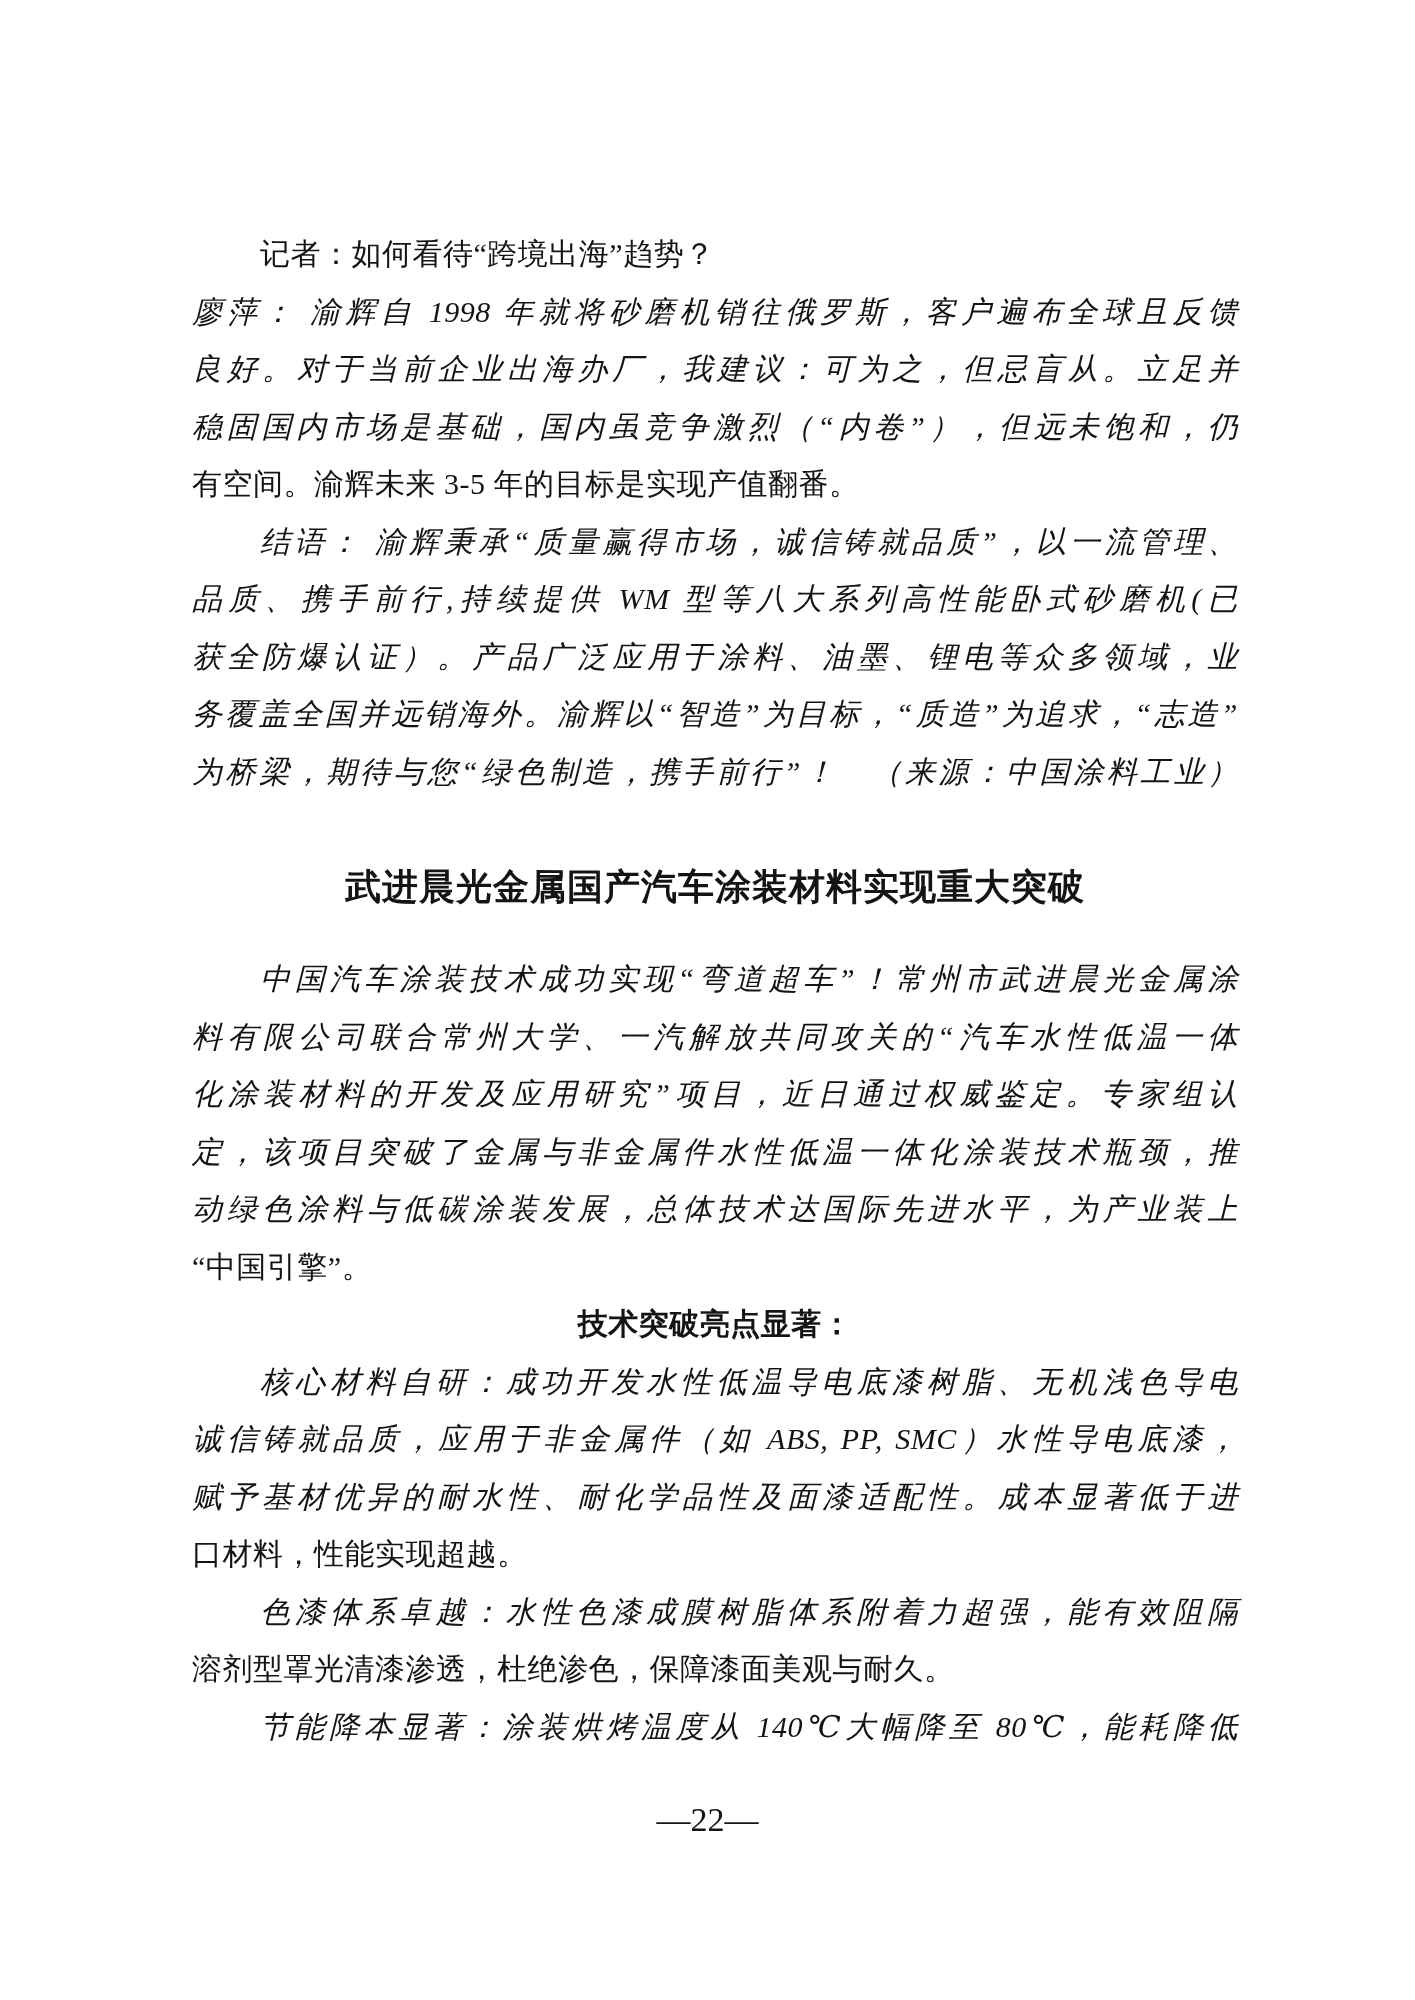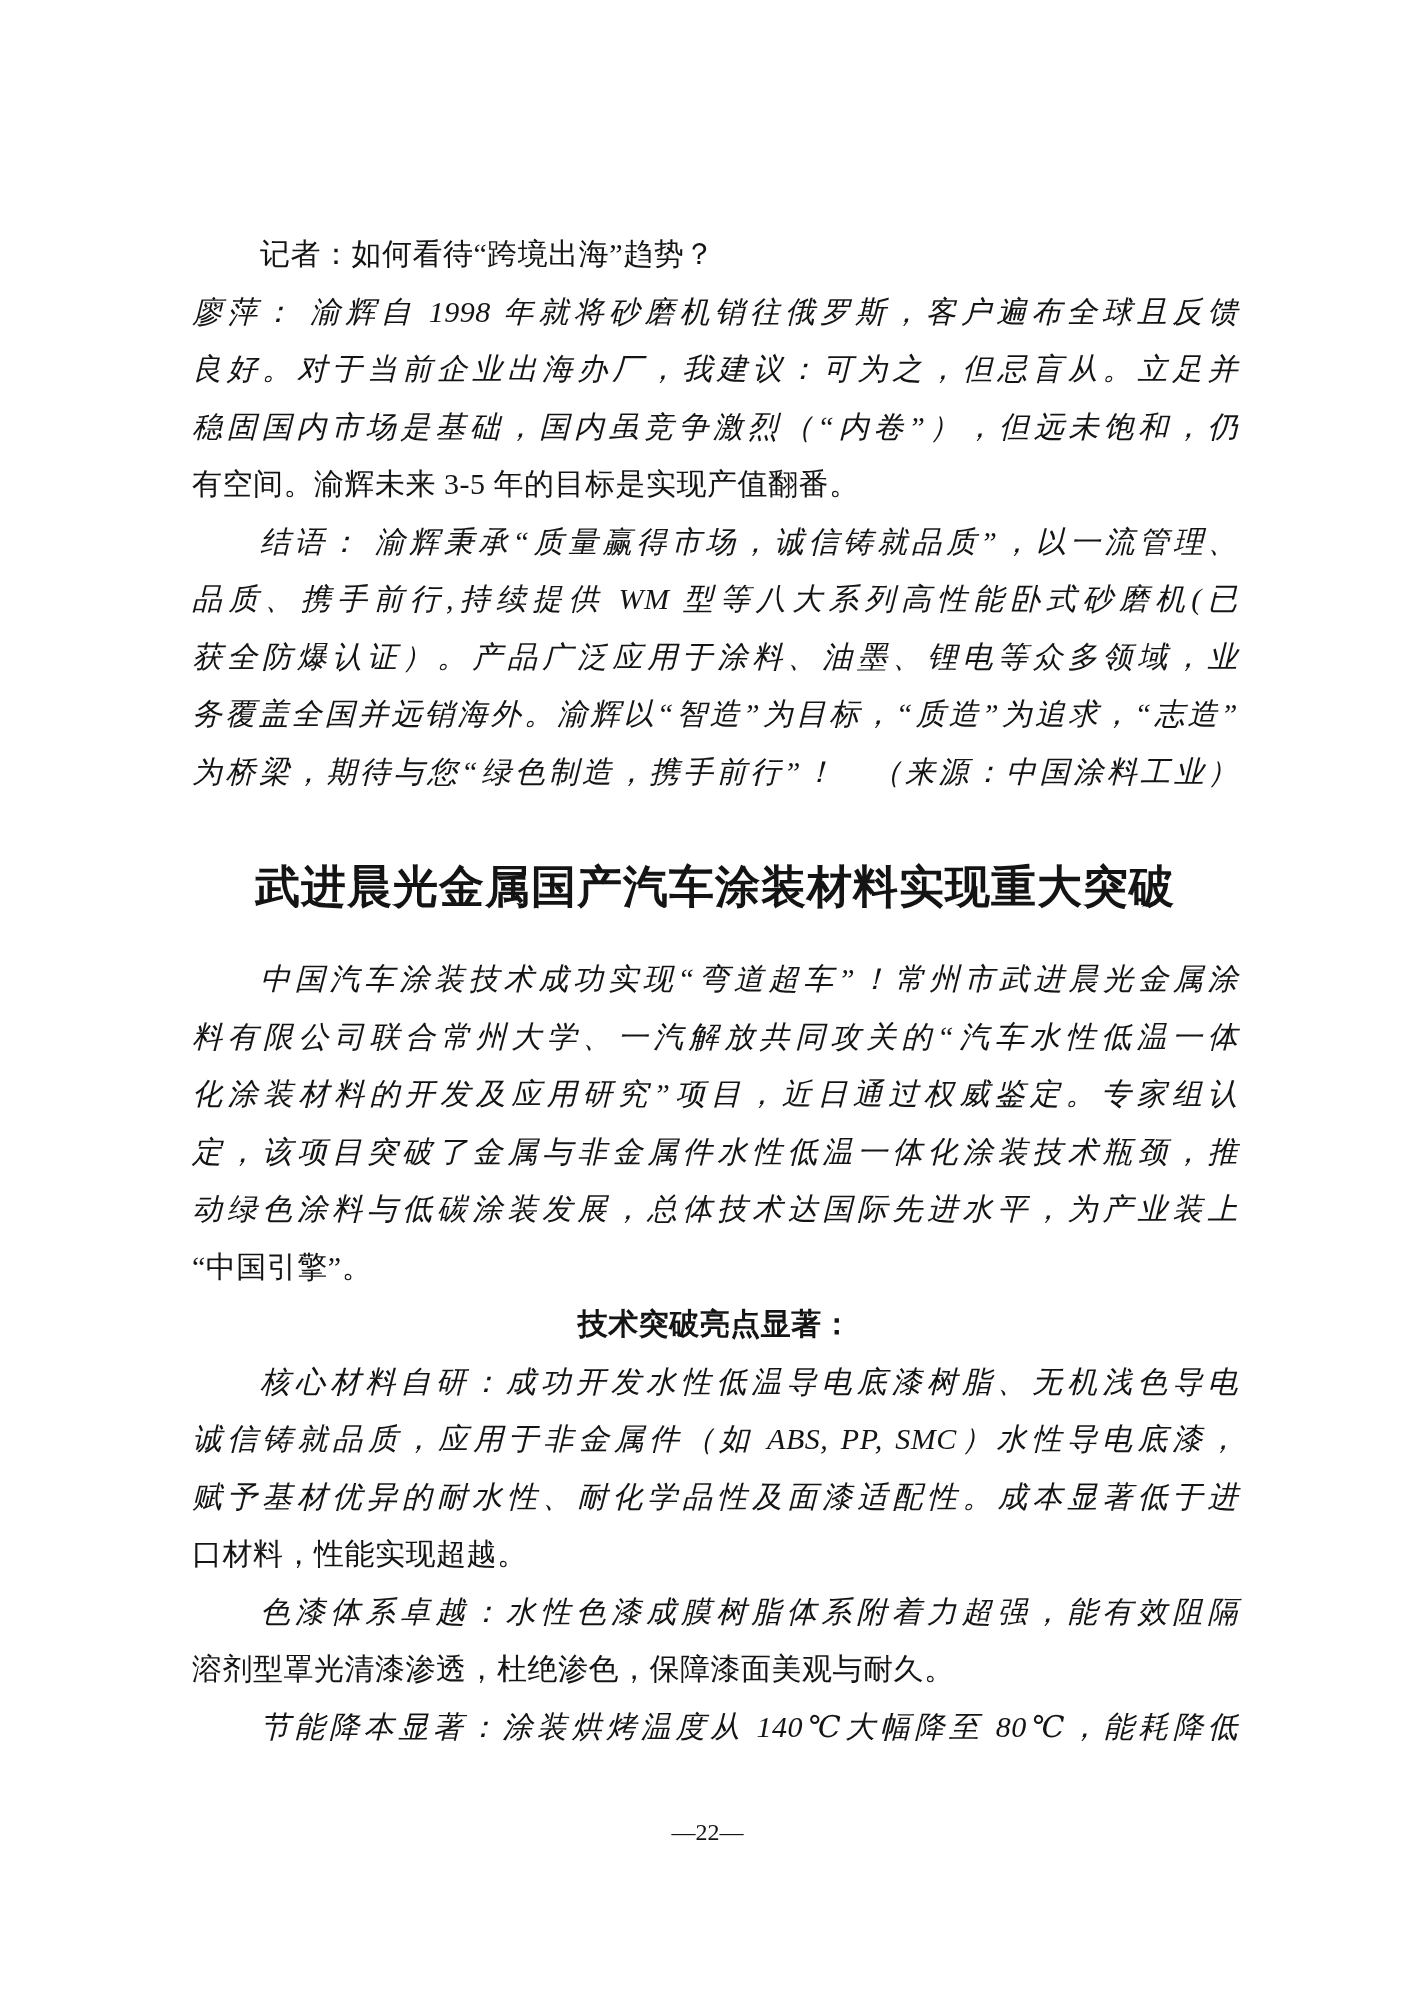--- a/index.html
+++ b/index.html
@@ -30,39 +30,38 @@
   .t-line.justify {
     white-space: normal;
     text-align: justify;
     text-align-last: justify;
     text-justify: inter-character;
     font-style: italic;
   }
   .t-line.indent { text-indent: 68px; }
   .article-title {
     font-weight: 700;
-    font-size: 45px;
+    font-size: 36px;
     line-height: 64px;
     height: 64px;
     text-align: center;
     text-align-last: center;
     margin: 55px 0 31px 0;
     letter-spacing: 1px;
     white-space: nowrap;
   }
   .section-heading { font-weight: 700; text-align: center; }
   .page-footer {
     position: absolute;
     left: 0;
     right: 0;
     top: 1800px;
     text-align: center;
-    font-size: 24px;
+    font-size: 34px;
     line-height: 40px;
-    margin-top: 12px;
   }
 </style>
 </head>
 <body>
 
 <div class="page" style="background: rgb(255, 255, 255); color: rgb(20, 20, 20);">
   <div class="content">
       <div class="t-line indent">记者：如何看待“跨境出海”趋势？</div>
       <div class="t-line justify">廖萍： 渝辉自 1998 年就将砂磨机销往俄罗斯，客户遍布全球且反馈</div>
       <div class="t-line justify">良好。对于当前企业出海办厂，我建议：可为之，但忌盲从。立足并</div>

